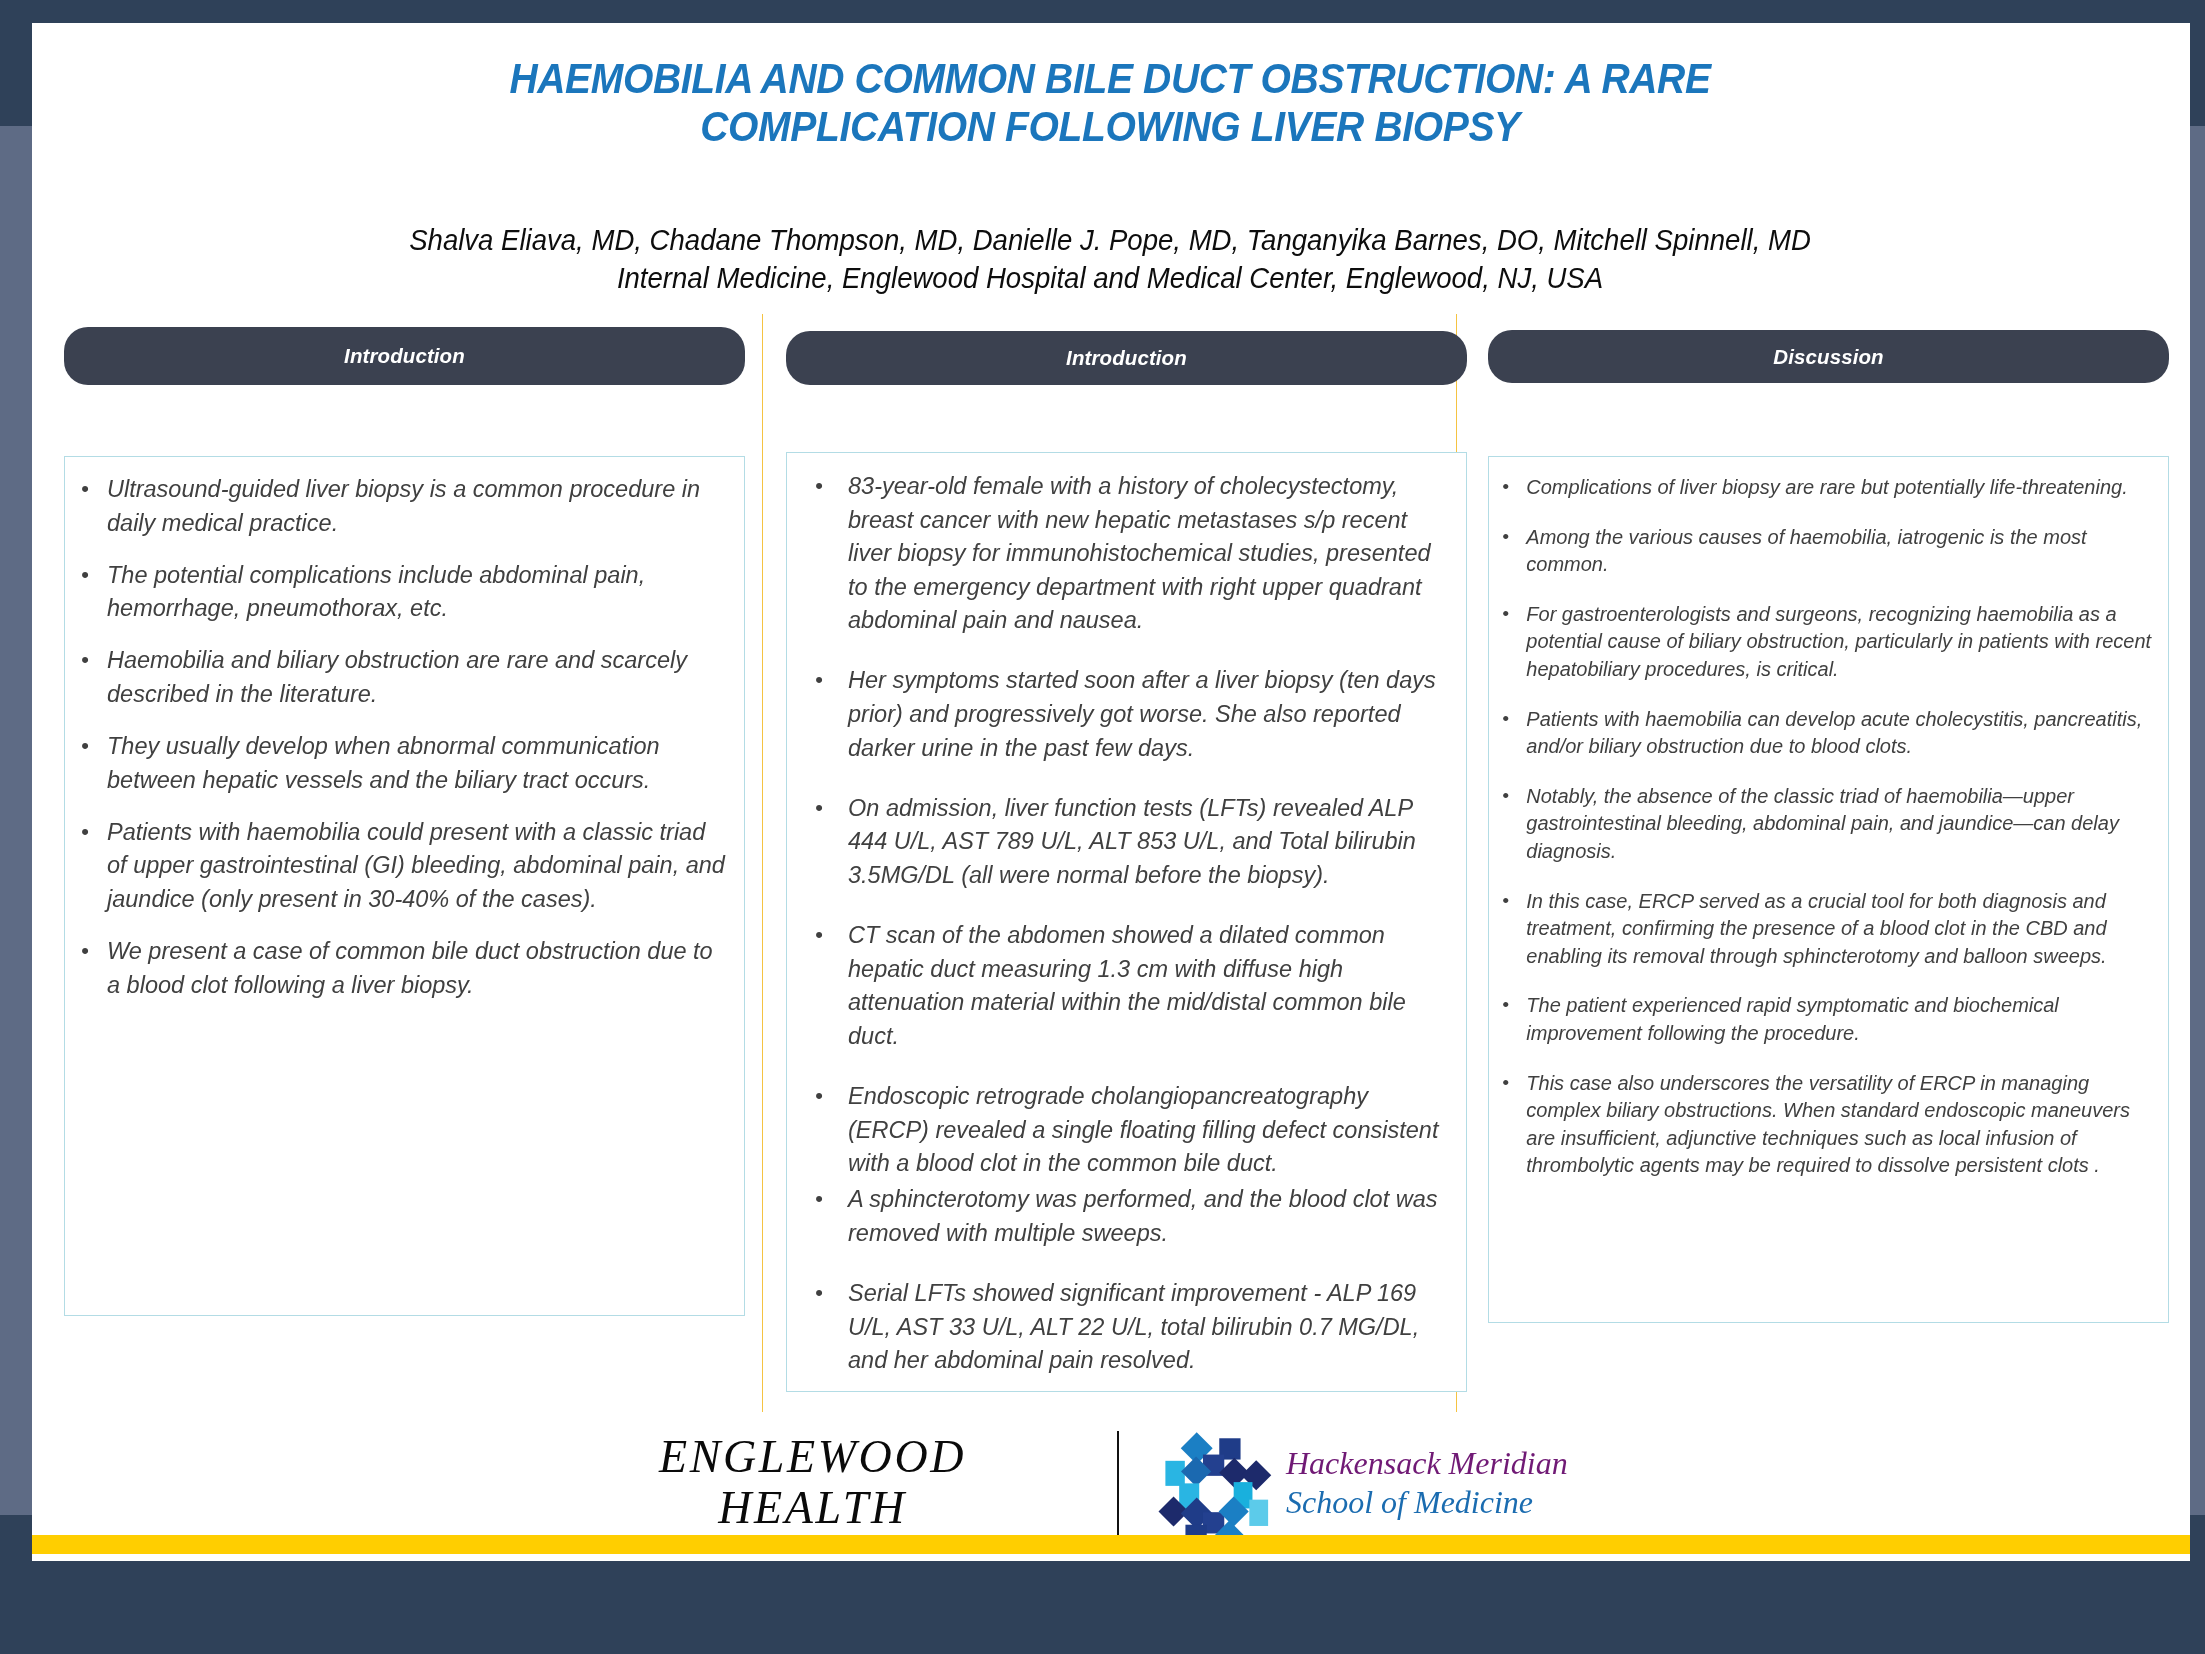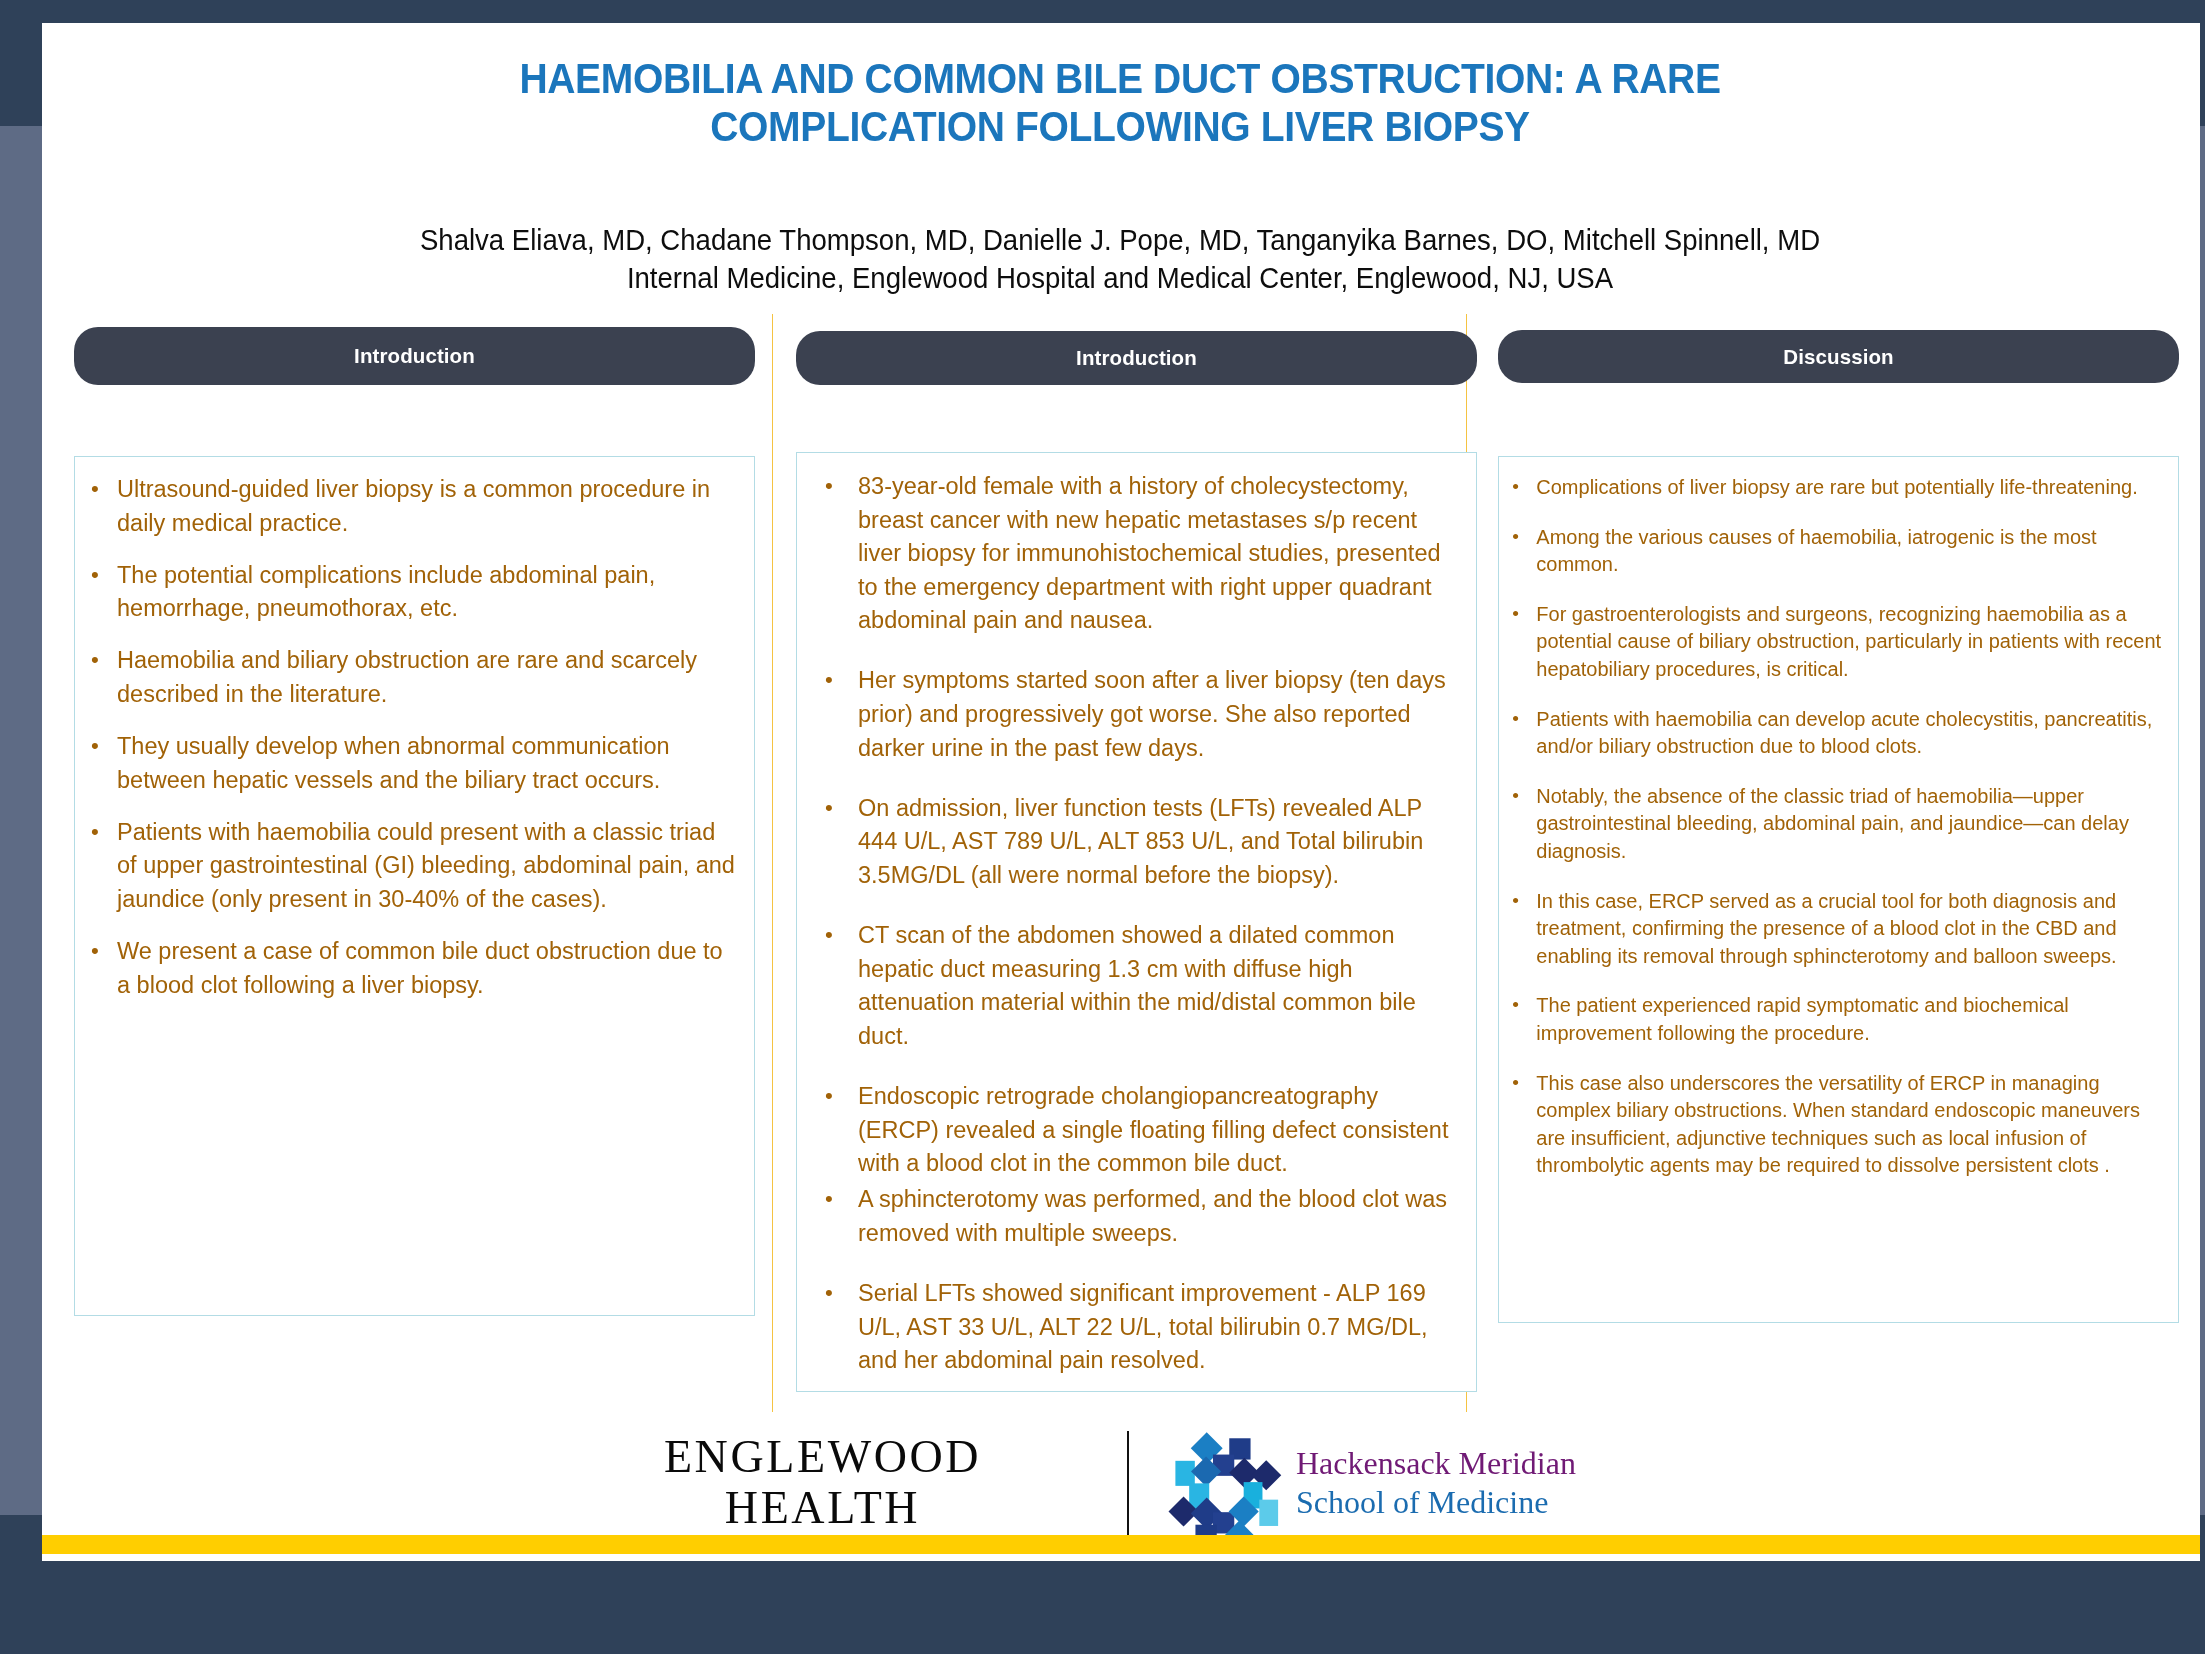--- a/index.html
+++ b/index.html
@@ -10,23 +10,24 @@
     overflow:hidden;
     position:relative;
   }
   
   #bg-band-light{
     position:absolute; left:0; top:126px; width:2205px; height:1389px;
     background:#5e6b85;
   }
   
   #poster{
-    position:absolute; left:42px; top:23px; width:2158px; height:1538px;
+    position:absolute; left:32px; top:23px; width:2158px; height:1538px;
     background:#ffffff;
     overflow:hidden;
+    font-style:italic;
   }
 
   
   #title{
     position:absolute; left:79px; top:32px; width:1998px;
     text-align:center;
     color:#1b76bc;
     font-weight:bold;
     font-size:42px;
     line-height:1.14;
@@ -79,21 +80,21 @@
     background:#ffffff;
   }
   #column-1 .col-body{ top:433px; height:860px; padding:16px 14.6px 0 12px; }
   #column-2 .col-body{ top:429px; height:940px; padding:17px 17px 0 24px; }
   #column-3 .col-body{ top:433px; height:867px; padding:17px 14.6px 0 9.3px; }
 
   ul.bullets{ list-style:none; }
   ul.bullets li{
     position:relative;
     padding-left:30px;
-    color:#a16207;
+    color:#404040;
   }
   ul.bullets li::before{
     content:"\2022";
     position:absolute;
     left:4px; top:0;
     font-size:0.95em;
   }
   
   #column-1 ul.bullets li{ font-size:23.5px; line-height:1.43; margin-bottom:18.5px; }
   #column-2 ul.bullets li{ font-size:23.5px; line-height:1.43; margin-bottom:26.5px; padding-left:37px; }

